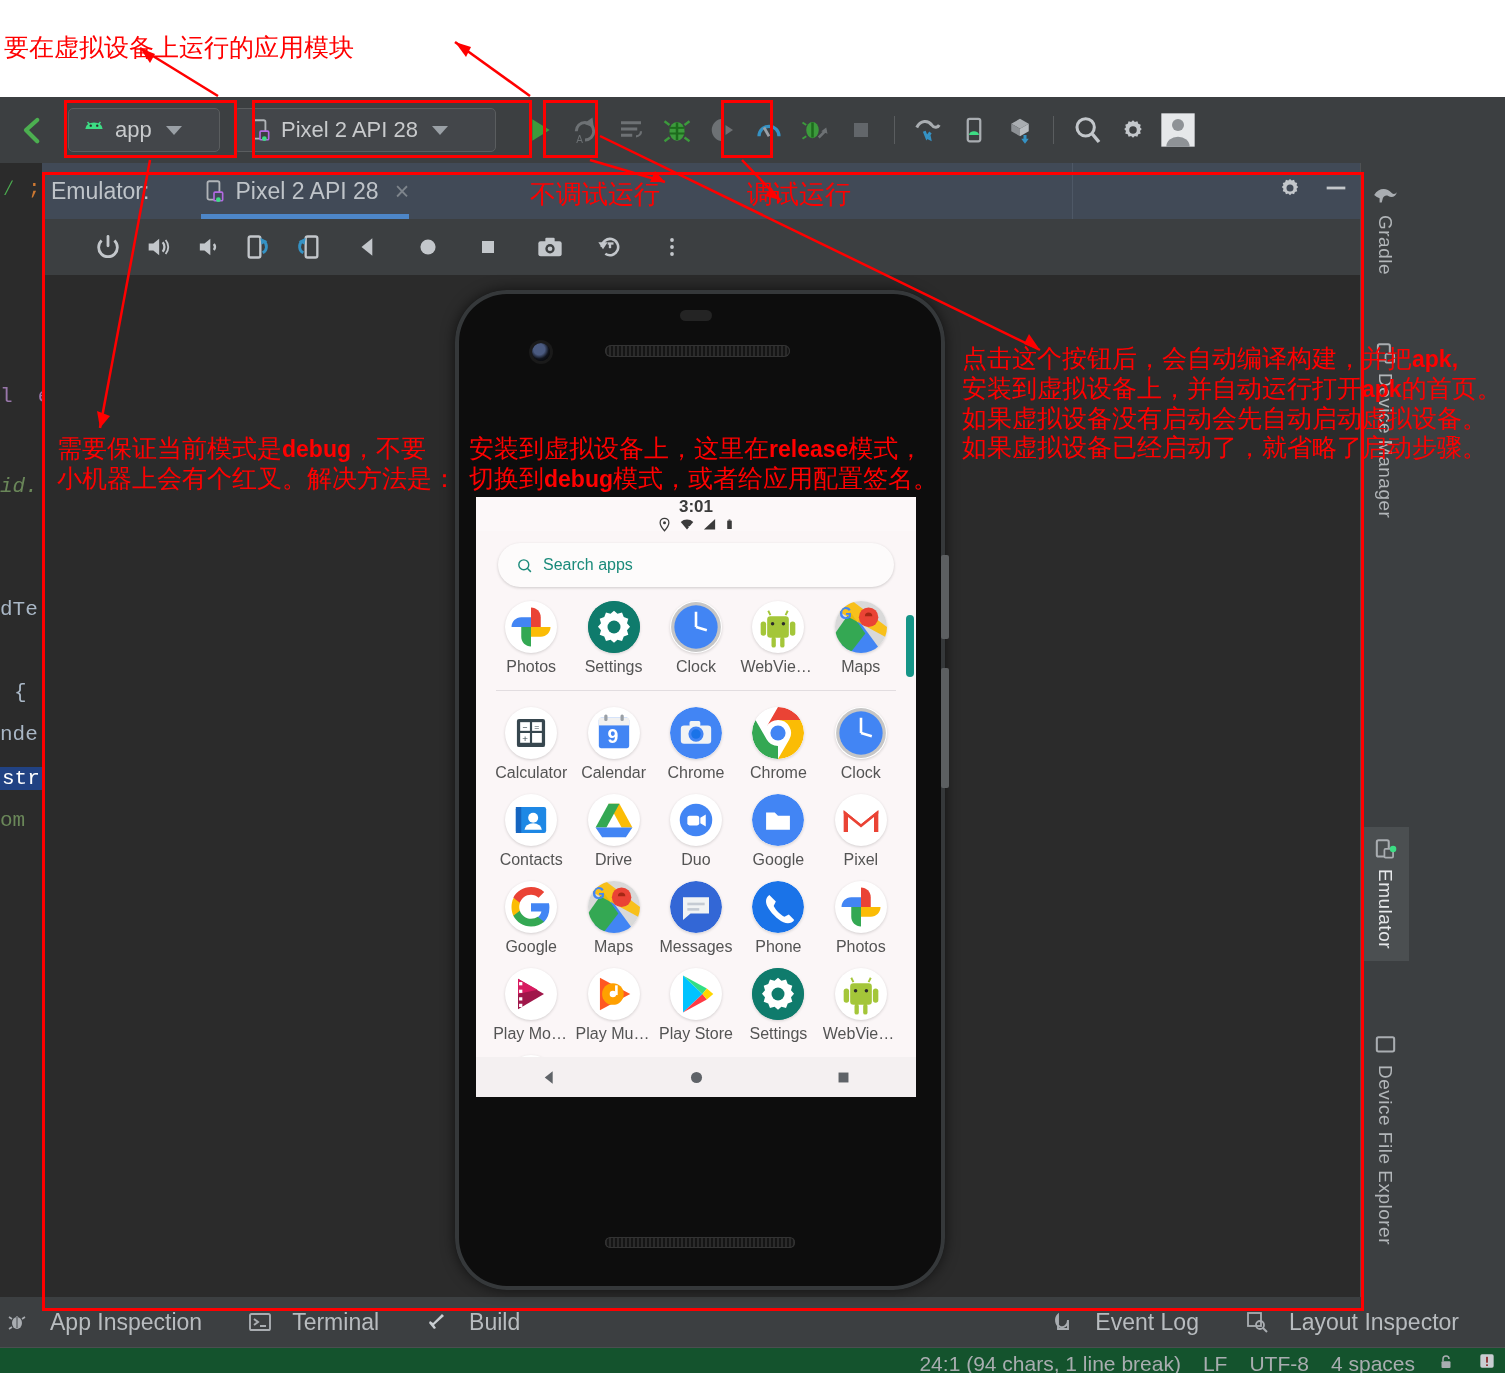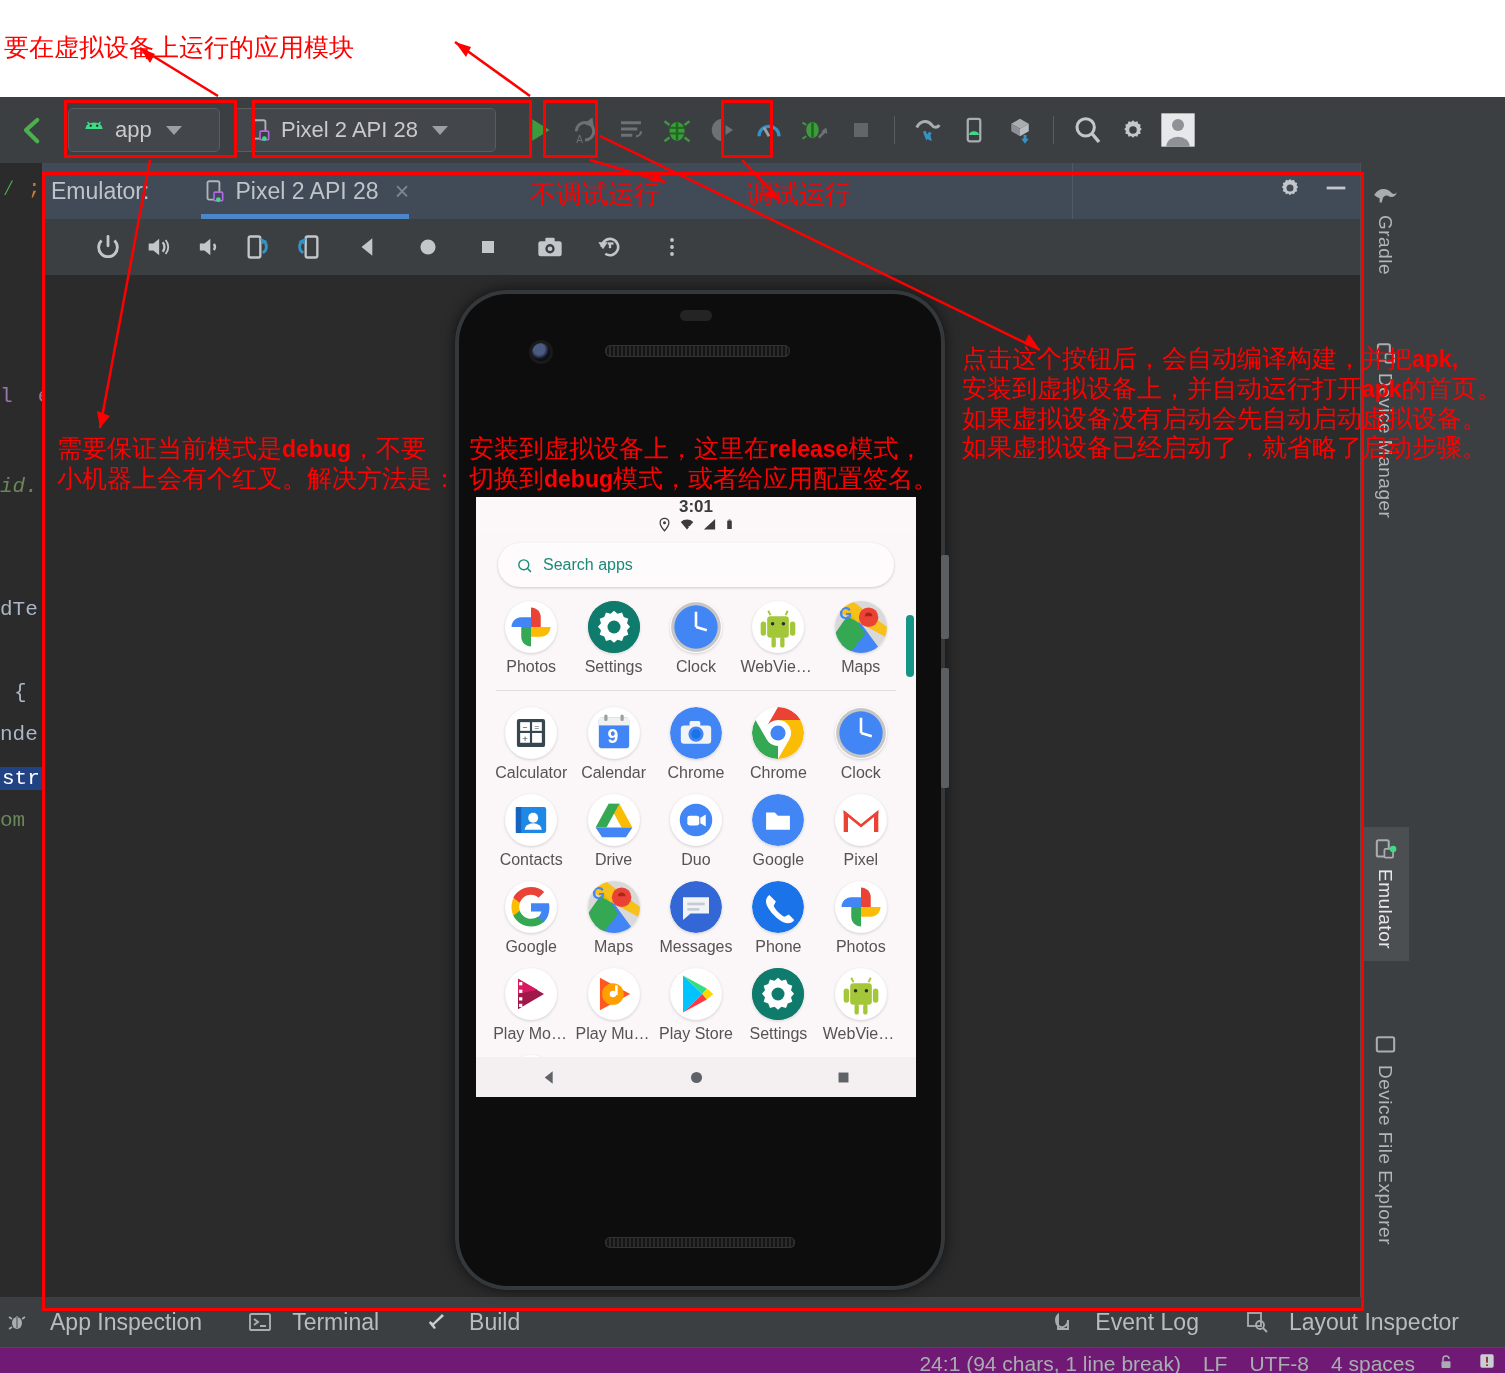--- a/index.html
+++ b/index.html
@@ -63,21 +63,21 @@
               border-left: 1px solid #4f5254; }
   .rb-item { position: absolute; left: 0; width: 48px; display: flex; flex-direction: column;
              align-items: center; gap: 6px; padding-top: 10px; color: #b2b6b9; font-size: 19px; }
   .rb-item .vtext { writing-mode: vertical-rl; text-orientation: mixed; letter-spacing: 0.5px; white-space: nowrap; }
   .rb-item.sel { background: #4b4f51; }
 
   
   .bottombar { position: absolute; left: 0; top: 1200px; width: 1505px; height: 50px; background: #3c3f41;
                display: flex; align-items: center; color: #b8bcbf; font-size: 23px; }
   .bb-item { display: flex; align-items: center; gap: 20px; margin-right: 46px; }
-  .statusbar { position: absolute; left: 0; top: 1250px; width: 1505px; height: 26px; background: #701a75;
+  .statusbar { position: absolute; left: 0; top: 1250px; width: 1505px; height: 26px; background: #14532d;
                border-top: 1px solid #4b4e50; color: #a9adb0; font-size: 21px; }
   .sb-right { position: absolute; right: 8px; top: 3px; display: flex; align-items: center; gap: 22px; white-space: nowrap; }
 
   
   .phone { position: absolute; left: 455px; top: 193px; width: 490px; height: 1000px; }
   .phone-body { position: absolute; inset: 0; border-radius: 52px; background: #0d0d0d;
                 box-shadow: inset 0 0 0 4px #35383a, 0 0 14px rgba(0,0,0,.6); }
   .phone-screen { position: absolute; left: 21px; top: 207px; width: 440px; height: 600px; background: #fbf6f7; overflow: hidden; }
   .phone-cam { position: absolute; left: 77px; top: 53px; width: 18px; height: 18px; border-radius: 50%;
                background: radial-gradient(circle at 40% 35%, #4a5a80 0 35%, #10131b 60%, #000 100%); box-shadow: 0 0 0 3px #1a1a1a; }

